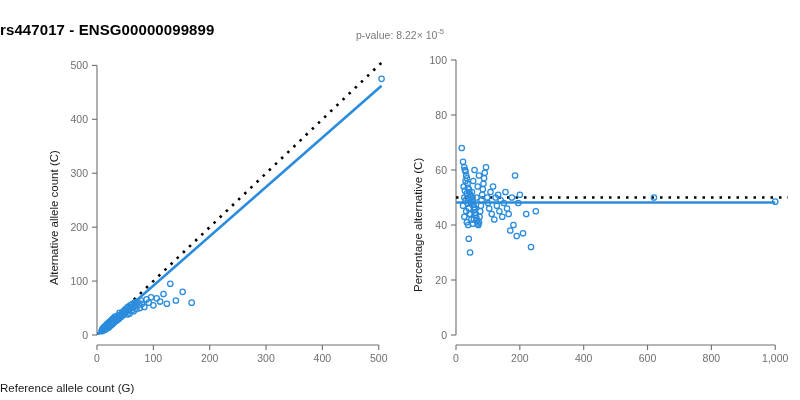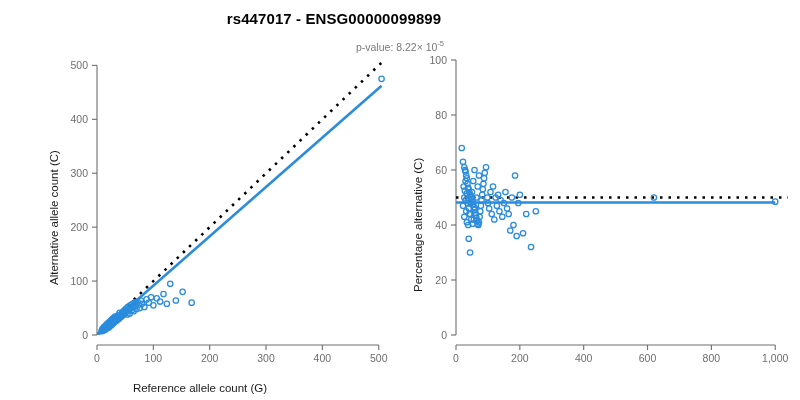--- a/index.html
+++ b/index.html
@@ -14,32 +14,32 @@
     position: relative;
     overflow: hidden;
     color: #000000;
   }
   #root {
     position: absolute;
     inset: 0;
   }
   .title {
     position: absolute;
-    top: 10px;
+    top: 21px;
     left: 0;
     width: 668px;
-    text-align: center;
+    text-align: left;
     font-size: 15px;
     font-weight: bold;
     color: #000000;
     letter-spacing: 0.1px;
   }
   .subtitle {
     position: absolute;
-    top: 39px;
+    top: 27px;
     left: 0;
     width: 800px;
     text-align: center;
     font-size: 10.5px;
     color: #7a7a7a;
   }
   .subtitle sup {
     font-size: 7.5px;
     vertical-align: super;
   }
@@ -58,21 +58,20 @@
   }
   .axis-label {
     position: absolute;
     font-size: 11.5px;
     color: #1a1a1a;
     white-space: nowrap;
   }
   .xlabel {
     bottom: 6px;
     width: 100%;
-    text-align: center;
     left: 0;
   }
   .ylabel {
     transform-origin: 0 0;
     transform: rotate(-90deg);
     white-space: nowrap;
   }
   .tick-text {
     font-family: "Liberation Sans", sans-serif;
     font-size: 10.5px;

